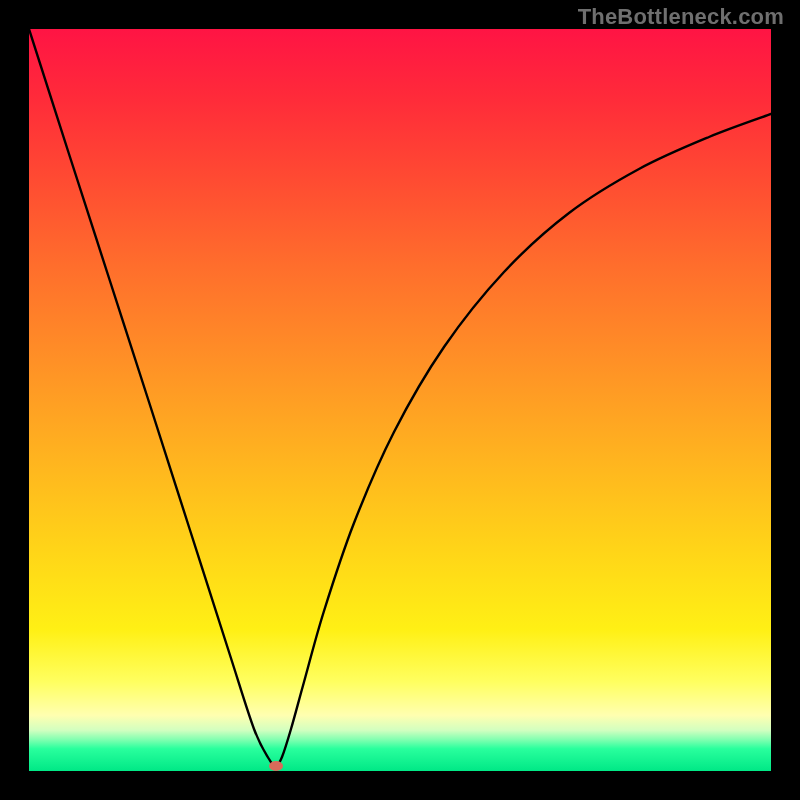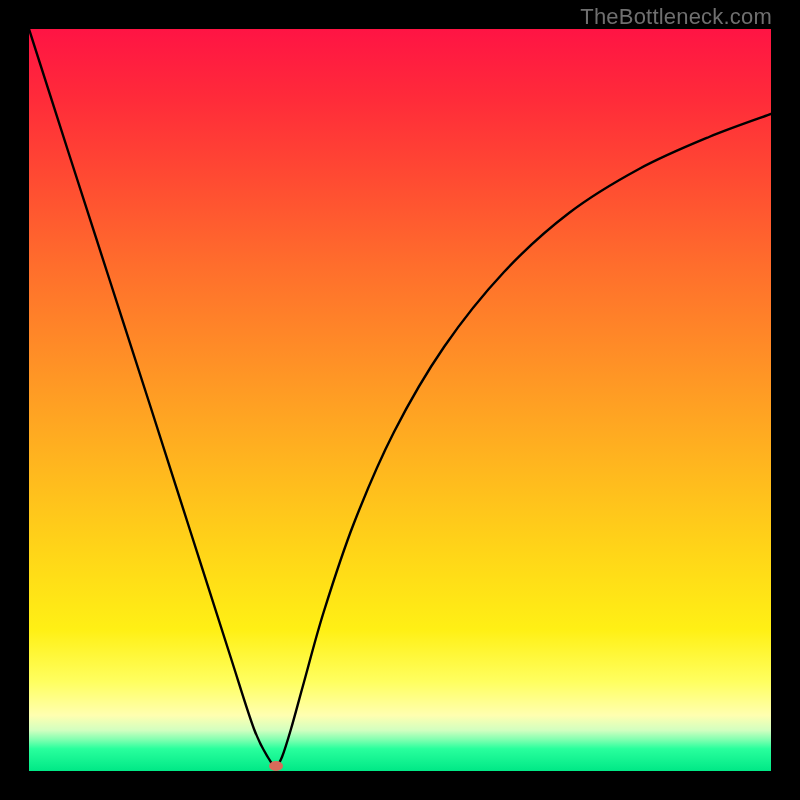--- a/index.html
+++ b/index.html
@@ -55,25 +55,25 @@
     width: 14px;
     height: 10px;
     background: #d96b5a;
     border-radius: 50%;
     transform: translate(-50%, -50%);
     pointer-events: none;
   }
   .watermark {
     position: absolute;
     top: 4px;
-    right: 28px;
+    right: 16px;
     color: #6f6f6f;
     font-size: 22px;
     letter-spacing: 0.2px;
-    font-weight: 400;
+    font-weight: 700;
     user-select: none;
   }
 </style>
 </head>
 <body>
 
 <div class="frame">
   <div class="plot">
     <svg class="curve" viewBox="0 0 742 742" preserveAspectRatio="none">
       <path d="M 0 0 C 6.666666666666667 20.833333333333332, 26.666666666666664 83.5, 40 125 C 53.333333333333336 166.5, 66.66666666666667 207.66666666666666, 80 249 C 93.33333333333333 290.3333333333333, 106.66666666666667 331.5, 120 373 C 133.33333333333334 414.5, 146.66666666666666 456.3333333333333, 160 498 C 173.33333333333334 539.6666666666666, 189.16666666666666 589.3333333333334, 200 623 C 210.83333333333334 656.6666666666666, 218.33333333333334 682.1666666666666, 225 700 C 231.66666666666666 717.8333333333334, 236.33333333333334 723.8333333333334, 240 730 C 243.66666666666666 736.1666666666666, 244.83333333333334 737.3333333333334, 247 737 C 249.16666666666666 736.6666666666666, 250.5 734.1666666666666, 253 728 C 255.5 721.8333333333334, 258.3333333333333 712.5, 262 700 C 265.6666666666667 687.5, 269.5 672.6666666666666, 275 653 C 280.5 633.3333333333334, 286.6666666666667 608.5, 295 582 C 303.3333333333333 555.5, 313.3333333333333 523.8333333333334, 325 494 C 336.6666666666667 464.1666666666667, 350 432.3333333333333, 365 403 C 380 373.6666666666667, 396.6666666666667 344.6666666666667, 415 318 C 433.3333333333333 291.3333333333333, 454.1666666666667 265.3333333333333, 475 243 C 495.8333333333333 220.66666666666666, 517.5 201.16666666666666, 540 184 C 562.5 166.83333333333334, 586.6666666666666 152.66666666666666, 610 140 C 633.3333333333334 127.33333333333333, 658 117.16666666666667, 680 108 C 702 98.83333333333333, 731.6666666666666 88.83333333333333, 742 85" fill="none" stroke="#000" stroke-width="2.4" stroke-linecap="round" stroke-linejoin="round"></path>

